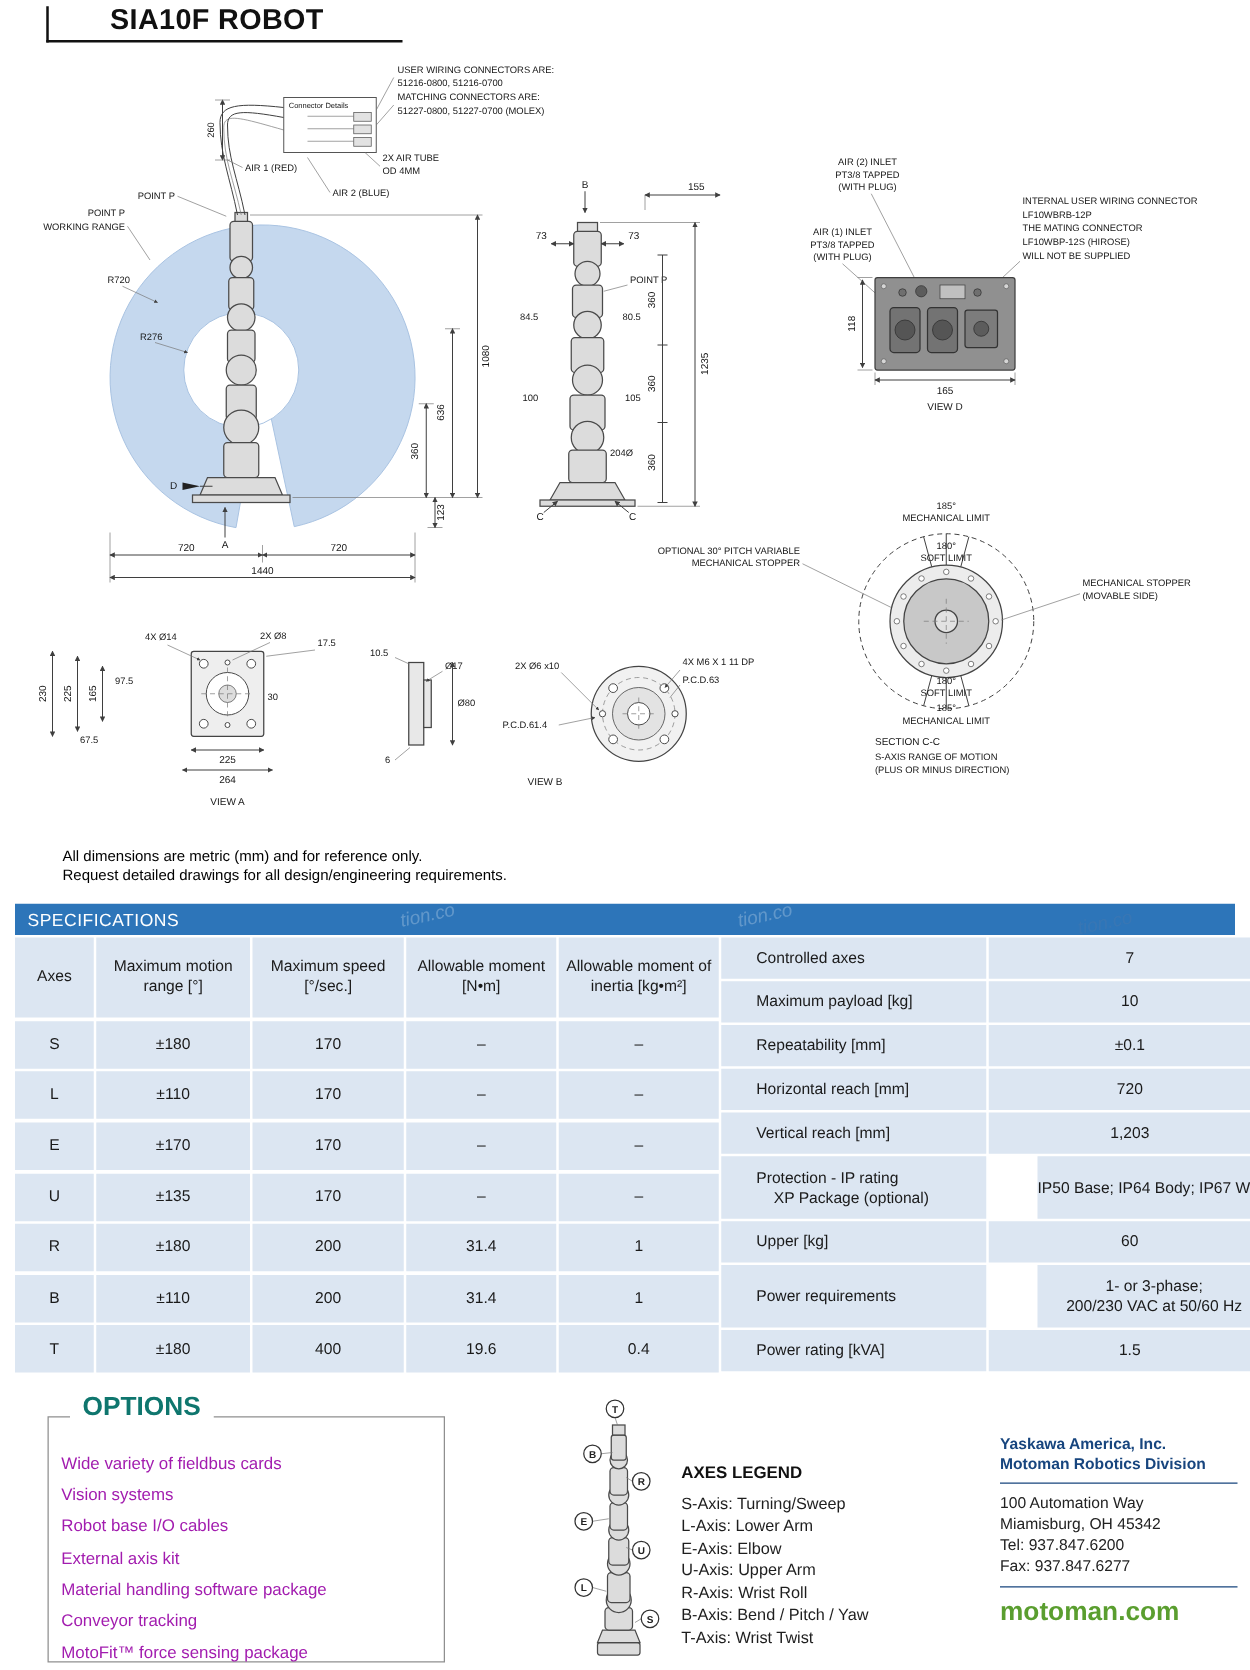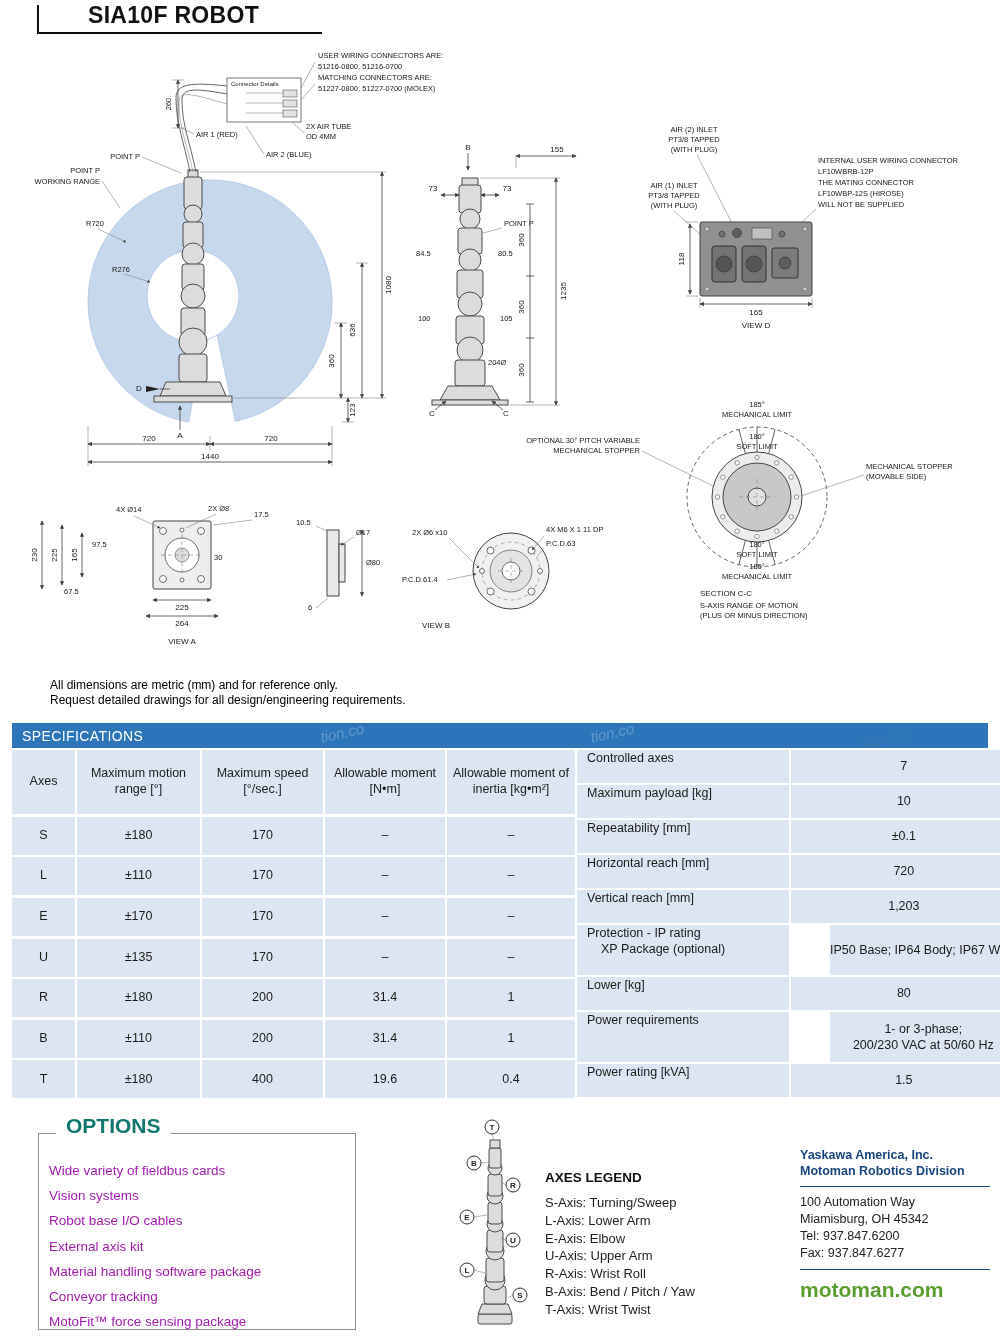--- a/index.html
+++ b/index.html
@@ -30,21 +30,21 @@
   .wm.ontable{color:rgba(110,130,160,.18);}
   .tables{position:absolute;left:12px;top:750px;width:976px;display:flex;}
   .axes-table{display:grid;grid-template-columns:63px 123px 121px 120px 128px;gap:2px;
         width:563px;margin-right:2px;}
   .cell{background:var(--table-cell-bg,#dce6f2);display:flex;align-items:center;justify-content:center;
         text-align:center;font-size:12.5px;line-height:1.25;padding:2px 4px;box-sizing:border-box;}
   .hc{height:64px;} .dc{height:38px;}
   .general-table{flex:1;}
   .g-row{display:flex;margin-bottom:2px;}
   .g-row .g-label{width:212px;margin-right:2px;background:var(--table-cell-bg,#dce6f2);
-        display:flex;flex-direction:column;padding-left:10px;box-sizing:border-box;
+        display:flex;flex-direction:column;justify-content:center;padding-left:28px;box-sizing:border-box;
         font-size:12.5px;line-height:1.3;}
   .g-row .g-value{flex:1;background:var(--table-cell-bg,#dce6f2);display:flex;flex-direction:column;
         justify-content:center;align-items:center;text-align:center;font-size:12.5px;line-height:1.3;white-space:nowrap;}
   .g-row{height:33px;} .g-row.tall{height:50px;gap:39px;}
   .g-label .indent{padding-left:14px;}
   
   .options-box{position:absolute;left:38px;top:1133px;width:318px;height:197px;
         border:1px solid #8f8f8f;box-sizing:border-box;}
   .options-title{position:absolute;left:56px;top:1114px;background:#fff;padding:0 10px;
         font-size:21px;font-weight:bold;color:#0f766e;}
@@ -514,24 +514,24 @@
         <div class="g-label">
           <span>Protection - IP rating</span>
           <span class="indent">XP Package (optional)</span>
         </div>
         <div class="g-value">
             <span>IP50 Base; IP64 Body; IP67 Wrist</span>
           </div>
       </div>
       <div class="g-row">
         <div class="g-label">
-            <span>Lower [kg]</span>
-          </div>
-        <div class="g-value">
-            <span>80</span>
+            <span>Upper [kg]</span>
+          </div>
+        <div class="g-value">
+            <span>60</span>
           </div>
       </div>
       <div class="g-row tall">
         <div class="g-label">
             <span>Power requirements</span>
           </div>
         <div class="g-value">
           <span>1- or 3-phase;</span>
           <span>200/230 VAC at 50/60 Hz</span>
         </div>

